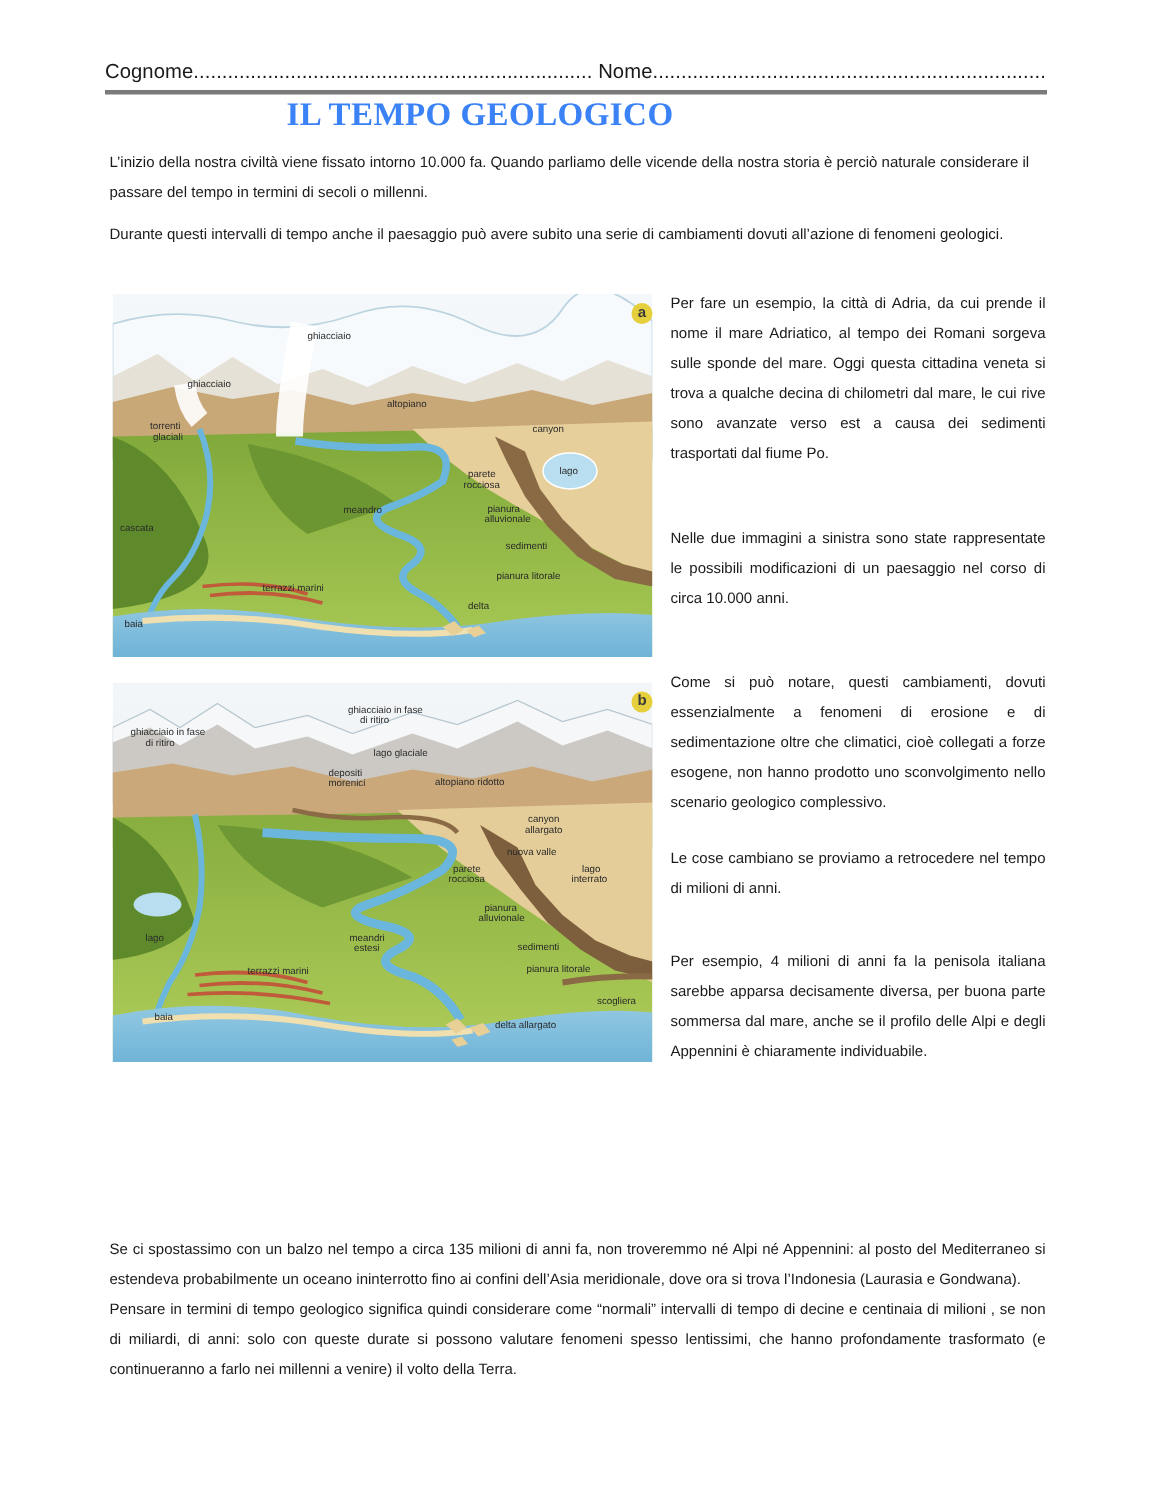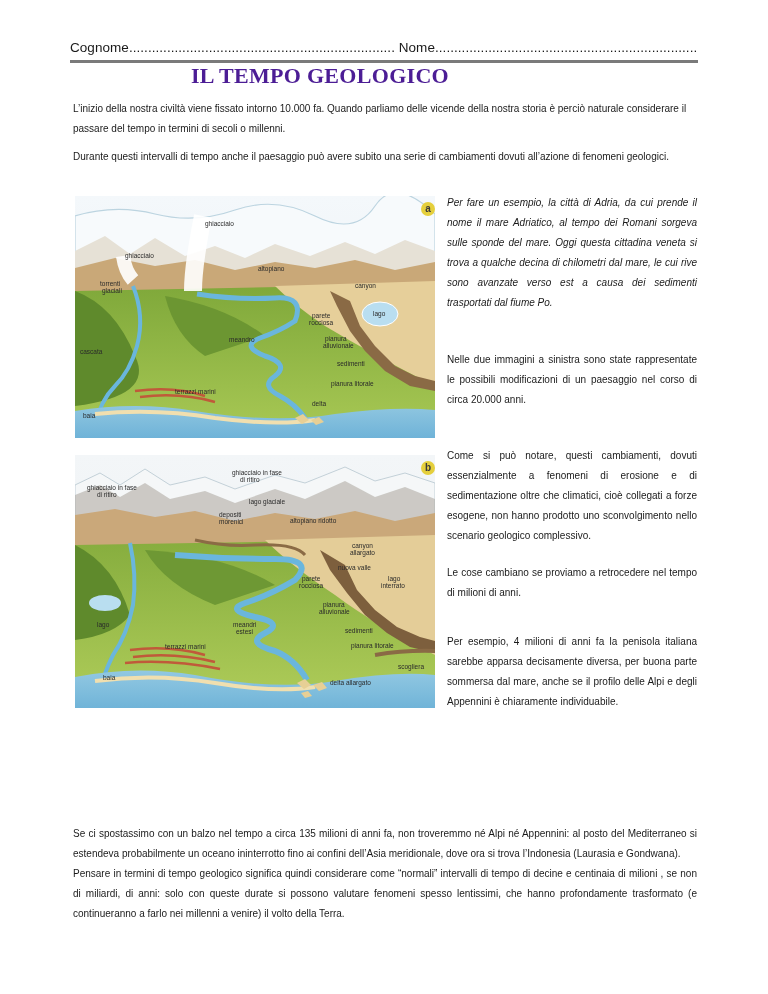--- a/index.html
+++ b/index.html
@@ -6,21 +6,21 @@
   body { width: 768px; height: 994px; position: relative; overflow: hidden;
          font-family: "Liberation Sans", "DejaVu Sans", sans-serif; color: #1a1a1a; }
   .page { position: absolute; left: 0; top: 0; width: 768px; height: 994px; }
 
   .header-line { position: absolute; left: 70px; top: 40px; width: 628px;
                  font-size: 13.5px; letter-spacing: 0.05px; white-space: nowrap; overflow: hidden; }
   .header-rule { position: absolute; left: 70px; top: 60px; width: 628px; height: 3px;
                  background: #7a7a7a; }
   .title { position: absolute; left: 0; top: 63px; width: 640px; text-align: center;
            font-family: "Liberation Serif", "DejaVu Serif", serif; font-weight: bold;
-           font-size: 22px; letter-spacing: 0.3px; color: #4c1d95; }
+           font-size: 22px; letter-spacing: 0.3px; color: #3b82f6; }
 
   .p { position: absolute; font-size: 10px; line-height: 20px; margin: 0; }
   .full { left: 73px; width: 624px; }
   .justify { text-align: justify; text-align-last: left; }
   .side { left: 447px; width: 250px; text-align: justify; text-align-last: left; }
 
   .figure { position: absolute; left: 75px; width: 360px; overflow: hidden; }
   .figure svg { display: block; }
   .fig-a { top: 196px; height: 242px; }
   .fig-b { top: 455px; height: 253px; }
@@ -163,21 +163,21 @@
       <text class="lbl" x="270" y="178">sedimenti</text>
       <text class="lbl" x="90" y="194">terrazzi marini</text>
       <text class="lbl" x="276" y="193">pianura litorale</text>
       <text class="lbl" x="323" y="214">scogliera</text>
       <text class="lbl" x="28" y="225">baia</text>
       <text class="lbl" x="255" y="230">delta allargato</text>
     </svg>
   </div>
   <div class="badge" style="left:421px; top:461px;">b</div>
 
-  <p class="p side" style="top:193px;font-style:italic;">Per fare un esempio, la città di Adria, da cui prende il nome il mare Adriatico, al tempo dei Romani sorgeva sulle sponde del mare. Oggi questa cittadina veneta si trova a qualche decina di chilometri dal mare, le cui rive sono avanzate verso est a causa dei sedimenti trasportati dal fiume Po.</p>
-  <p class="p side" style="top:350px;">Nelle due immagini a sinistra sono state rappresentate le possibili modificazioni di un paesaggio nel corso di circa 20.000 anni.</p>
+  <p class="p side" style="top:193px;">Per fare un esempio, la città di Adria, da cui prende il nome il mare Adriatico, al tempo dei Romani sorgeva sulle sponde del mare. Oggi questa cittadina veneta si trova a qualche decina di chilometri dal mare, le cui rive sono avanzate verso est a causa dei sedimenti trasportati dal fiume Po.</p>
+  <p class="p side" style="top:350px;">Nelle due immagini a sinistra sono state rappresentate le possibili modificazioni di un paesaggio nel corso di circa 10.000 anni.</p>
   <p class="p side" style="top:563px;">Le cose cambiano se proviamo a retrocedere nel tempo di milioni di anni.</p>
   <p class="p side" style="top:446px;">Come si può notare, questi cambiamenti, dovuti essenzialmente a fenomeni di erosione e di sedimentazione oltre che climatici, cioè collegati a forze esogene, non hanno prodotto uno sconvolgimento nello scenario geologico complessivo.</p>
   <p class="p side" style="top:612px;margin-top:20px;">Per esempio, 4 milioni di anni fa la penisola italiana sarebbe apparsa decisamente diversa, per buona parte sommersa dal mare, anche se il profilo delle Alpi e degli Appennini è chiaramente individuabile.</p>
 
   <p class="p full justify" style="top:795px;margin-top:29px;">Se ci spostassimo con un balzo nel tempo a circa 135 milioni di anni fa, non troveremmo né Alpi né Appennini: al posto del Mediterraneo si estendeva probabilmente un oceano ininterrotto fino ai confini dell’Asia meridionale, dove ora si trova l’Indonesia (Laurasia e Gondwana).</p>
   <p class="p full justify" style="top:842px;margin-top:22px;">Pensare in termini di tempo geologico significa quindi considerare come “normali” intervalli di tempo di decine e centinaia di milioni , se non di miliardi, di anni: solo con queste durate si possono valutare fenomeni spesso lentissimi, che hanno profondamente trasformato (e continueranno a farlo nei millenni a venire) il volto della Terra.</p>
 </div>
 
 </body></html>

